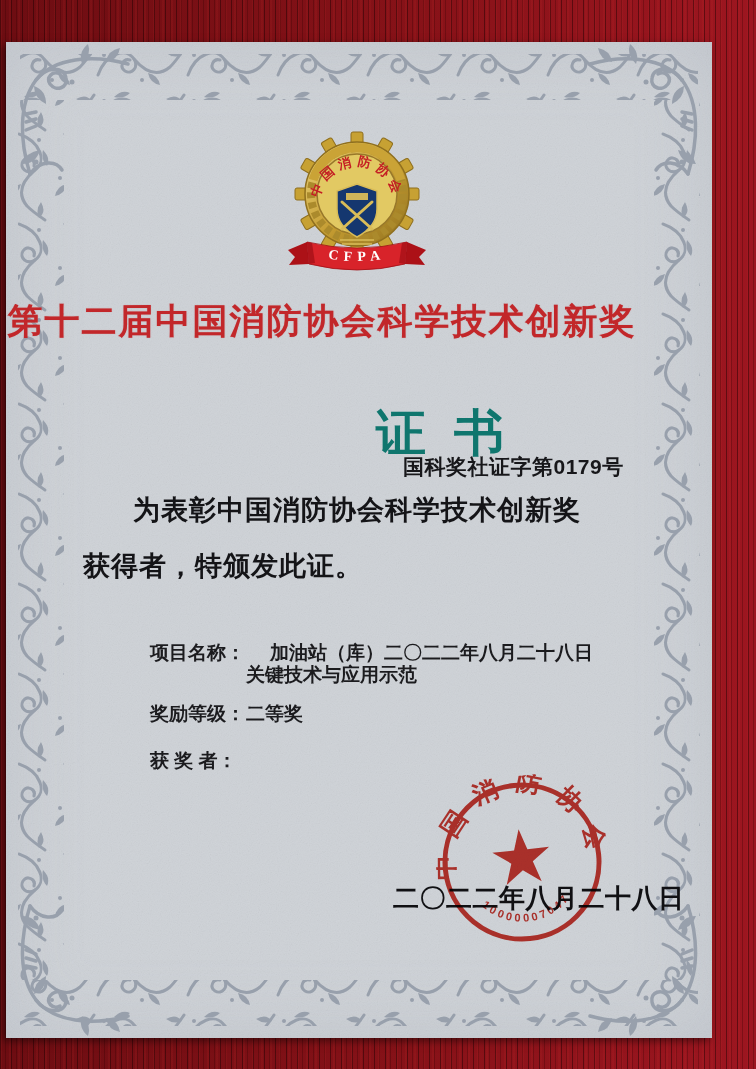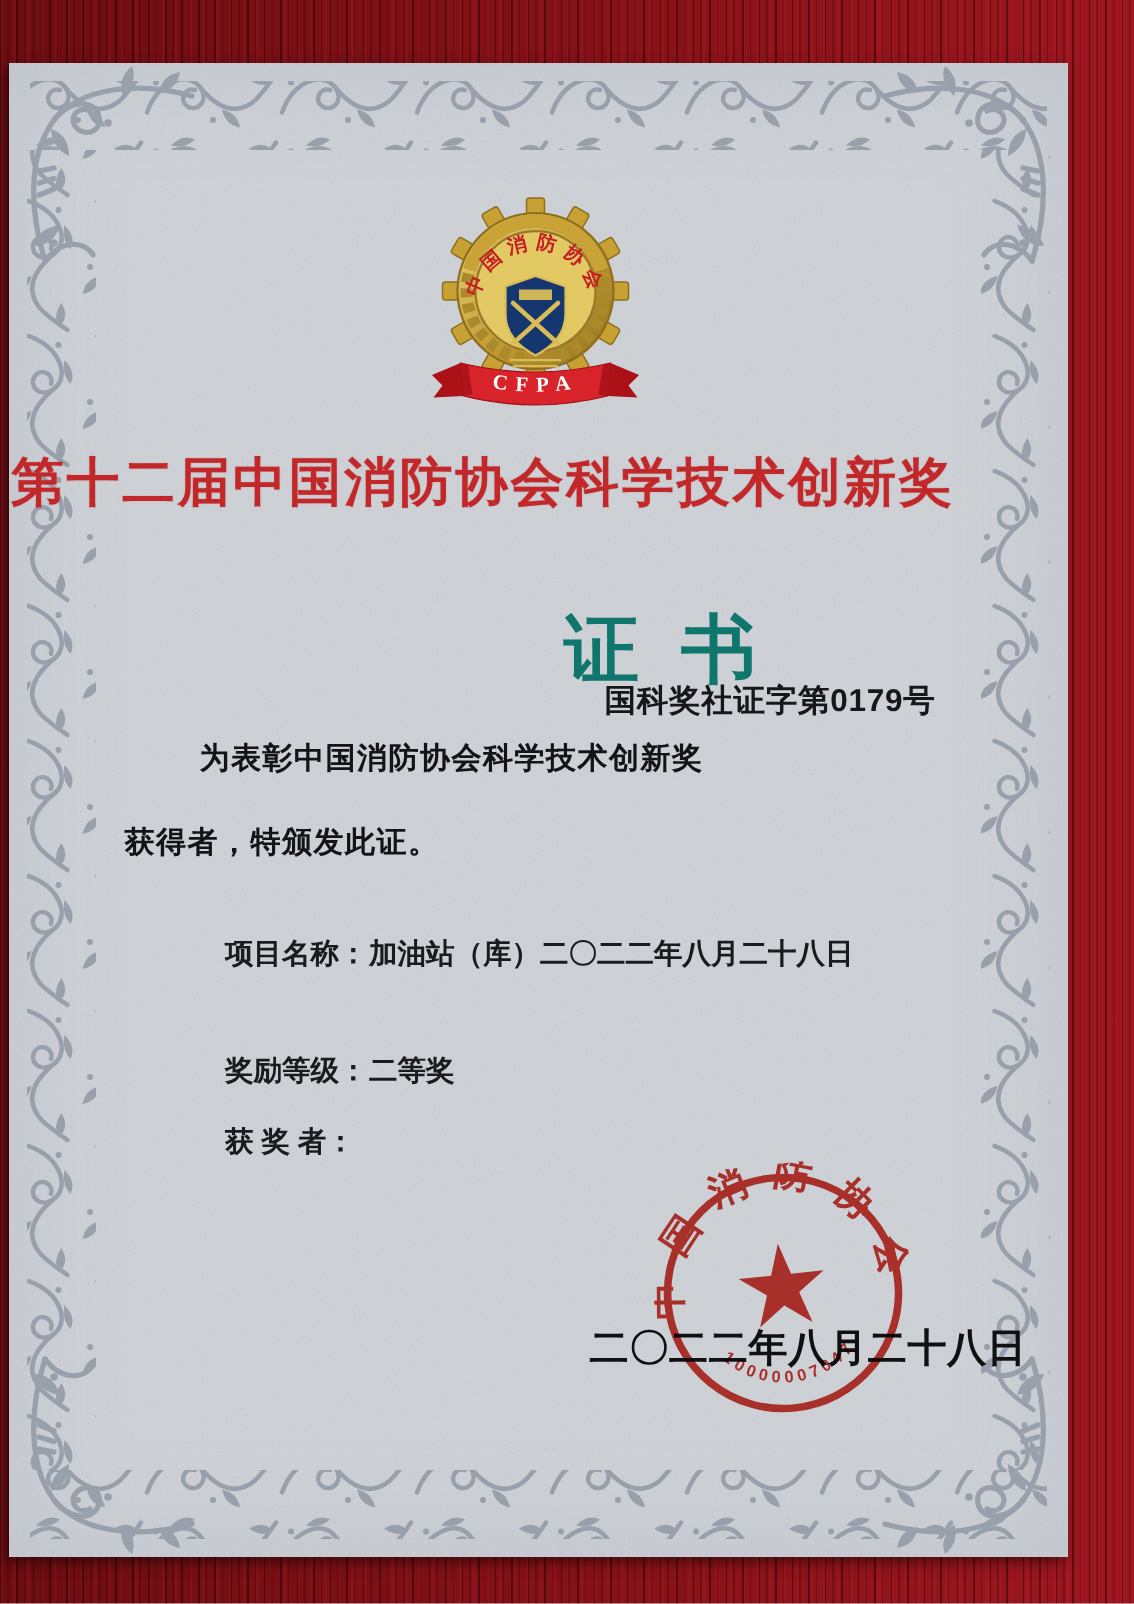--- a/index.html
+++ b/index.html
@@ -40,29 +40,29 @@
     white-space:nowrap; line-height:1;margin-left:48px;
   }
 
   .issue-no {
     position:absolute; left:397px; top:411px;
     color:#17171a; font-size:21px; font-weight:bold; letter-spacing:0.5px;
     white-space:nowrap;
     text-align:right;
   }
 
-  .body-line { position:absolute; color:#141417; font-size:20px; font-weight:600;
+  .body-line { position:absolute; color:#141417; font-size:27px; font-weight:600;
     font-family:"Liberation Serif", serif; white-space:nowrap; letter-spacing:1px; }
   .body-line1 { left:127px; top:450px; }
   .body-line2 { left:77px;  top:506px; }
 
   .field-row { position:absolute; left:144px; display:flex; color:#1b1b1e;
     font-size:19px; font-weight:bold; white-space:nowrap; }
   .field-label { width:96px; flex:0 0 auto; }
-  .row-project  { top:581px; }
+  .row-project  { top:598px;gap:24px; }
   .row-project2 { position:absolute; left:240px; top:620px; color:#1b1b1e; font-size:19px; font-weight:bold; white-space:nowrap; }
   .row-grade    { top:659px; }
   .row-winner   { top:706px;align-items:flex-end; }
   .row-winner .field-value { letter-spacing:1.5px; }
 
   .seal { position:absolute; left:430px; top:734px; width:172px; height:172px;
     transform:rotate(-6deg); mix-blend-mode:multiply; opacity:.92; }
 
   .issue-date {
     position:absolute; left:387px; top:839px;
@@ -214,20 +214,21 @@
 
       <div class="issue-no">国科奖社证字第0179号</div>
 
       <div class="body-line body-line1">为表彰中国消防协会科学技术创新奖</div>
       <div class="body-line body-line2">获得者，特颁发此证。</div>
 
       <div class="field-row row-project">
         <span class="field-label">项目名称：</span>
         <span class="field-value">加油站（库）二〇二二年八月二十八日</span>
       </div>
+      <div class="row-project2">关键技术与应用示范</div>
 
       <div class="field-row row-grade">
         <span class="field-label">奖励等级：</span>
         <span class="field-value">二等奖</span>
       </div>
 
       <div class="field-row row-winner">
         <span class="field-label">获 奖 者：</span>
       </div>
 

